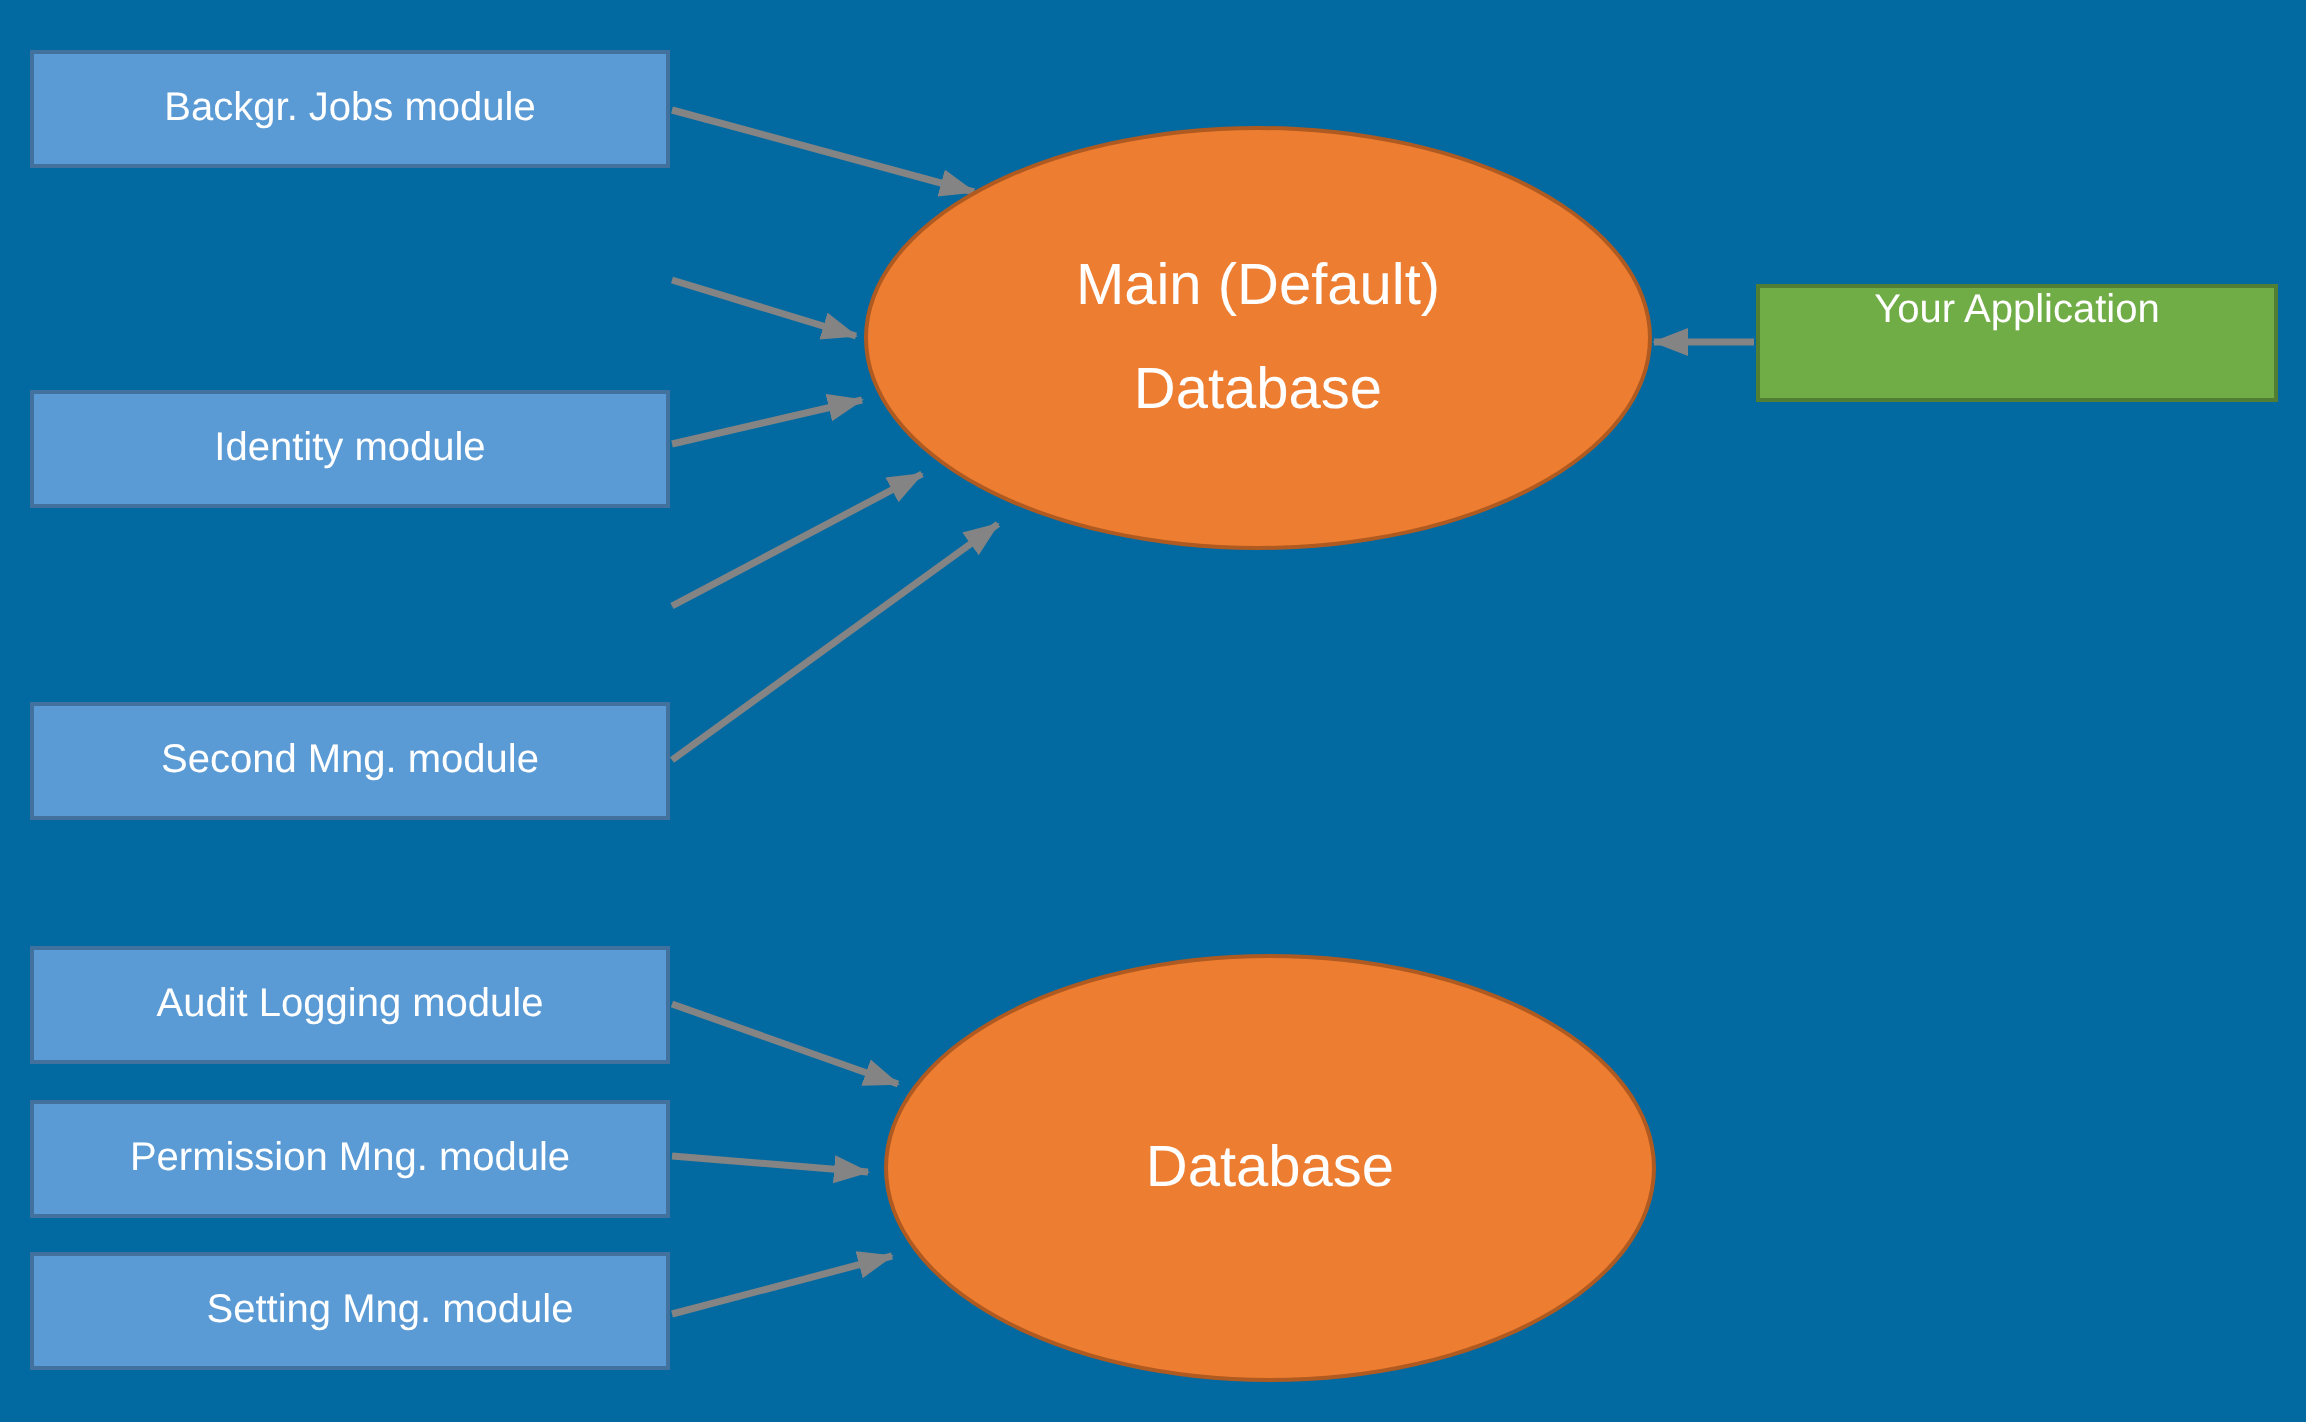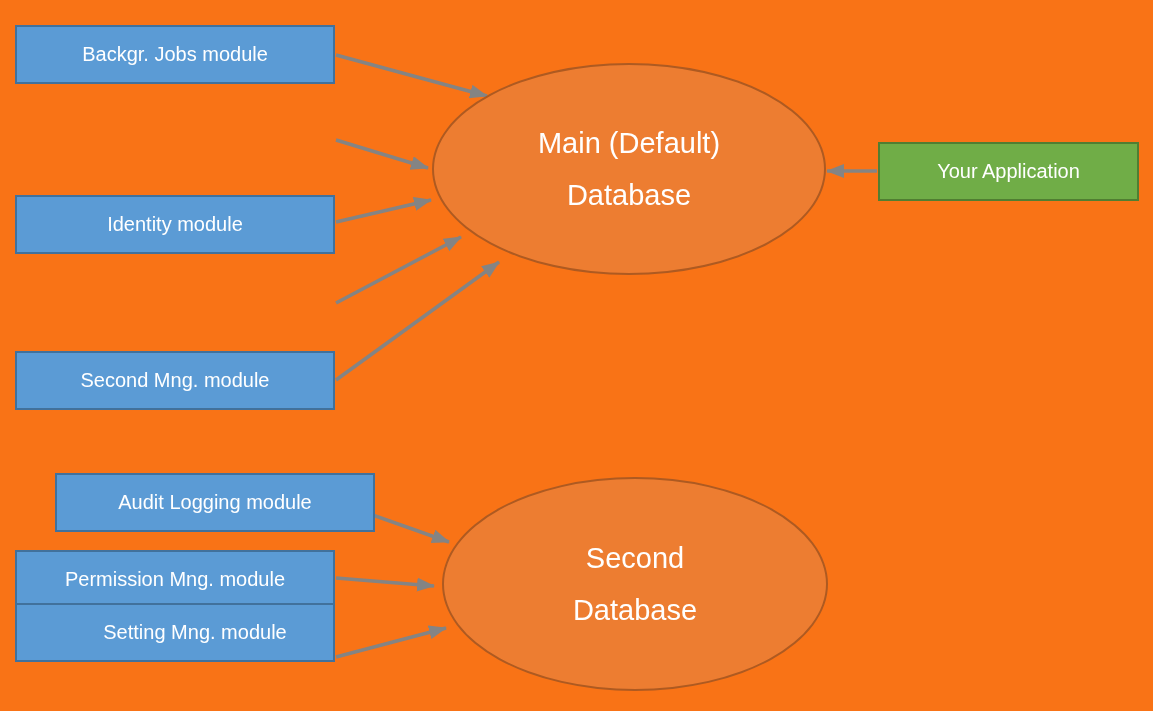--- a/index.html
+++ b/index.html
@@ -5,21 +5,21 @@
   html, body {
     margin: 0;
     padding: 0;
     background: #ffffff;
     font-family: "Liberation Sans", sans-serif;
   }
   #canvas {
     position: relative;
     width: 1153px;
     height: 711px;
-    background: #f97316;
+    background: #0369a1;
     overflow: hidden;
   }
   #arrow-layer {
     position: absolute;
     left: 0; top: 0;
     width: 1153px; height: 711px;
     z-index: 1;
   }
   #arrow-layer line {
     stroke-width: 3.5px;
@@ -38,23 +38,23 @@
     align-items: center;
     justify-content: center;
     font-size: 20px;
     z-index: 2;
   }
   .box1 { top: 25px; }
   .box2 { top: 113px; }
   .box3 { top: 195px; justify-content: center; }
   .box4 { top: 273px; }
   .box5 { top: 351px; }
-  .box6 { top: 473px; margin-left: 40px; }
+  .box6 { top: 473px; }
   .box7 { top: 550px; }
-  .box8 { top: 603px; padding-left: 40px; }
+  .box8 { top: 626px; padding-left: 40px; }
   .db-ellipse {
     position: absolute;
     box-sizing: border-box;
     background: var(--databaseFill, #ED7D31);
     border: 2px solid var(--databaseBorder, #AE5A21);
     border-radius: 50%;
     color: var(--text, #ffffff);
     display: flex;
     flex-direction: column;
     align-items: center;
@@ -76,21 +76,20 @@
   }
   #your-application {
     position: absolute;
     left: 878px; top: 142px;
     width: 261px; height: 59px;
     box-sizing: border-box;
     background: var(--applicationFill, #70AD47);
     border: 2px solid var(--applicationBorder, #507E32);
     color: var(--text, #ffffff);
     display: flex;
-    align-items: center;
     justify-content: center;
     font-size: 20px;
     z-index: 2;
   }
 </style>
 </head>
 <body>
 
 <div id="canvas">
 
@@ -130,21 +129,20 @@
   <div class="module-box box8">
     <span>Setting Mng. module</span>
   </div>
 
   <div id="main-db" class="db-ellipse">
     <div class="db-line">Main (Default)</div>
     <div class="db-line">Database</div>
   </div>
 
   <div id="second-db" class="db-ellipse">
-    <div class="db-line">Second</div>
     <div class="db-line">Database</div>
   </div>
 
   <div id="your-application">
     <span>Your Application</span>
   </div>
 
 </div>
 
 </body></html>

